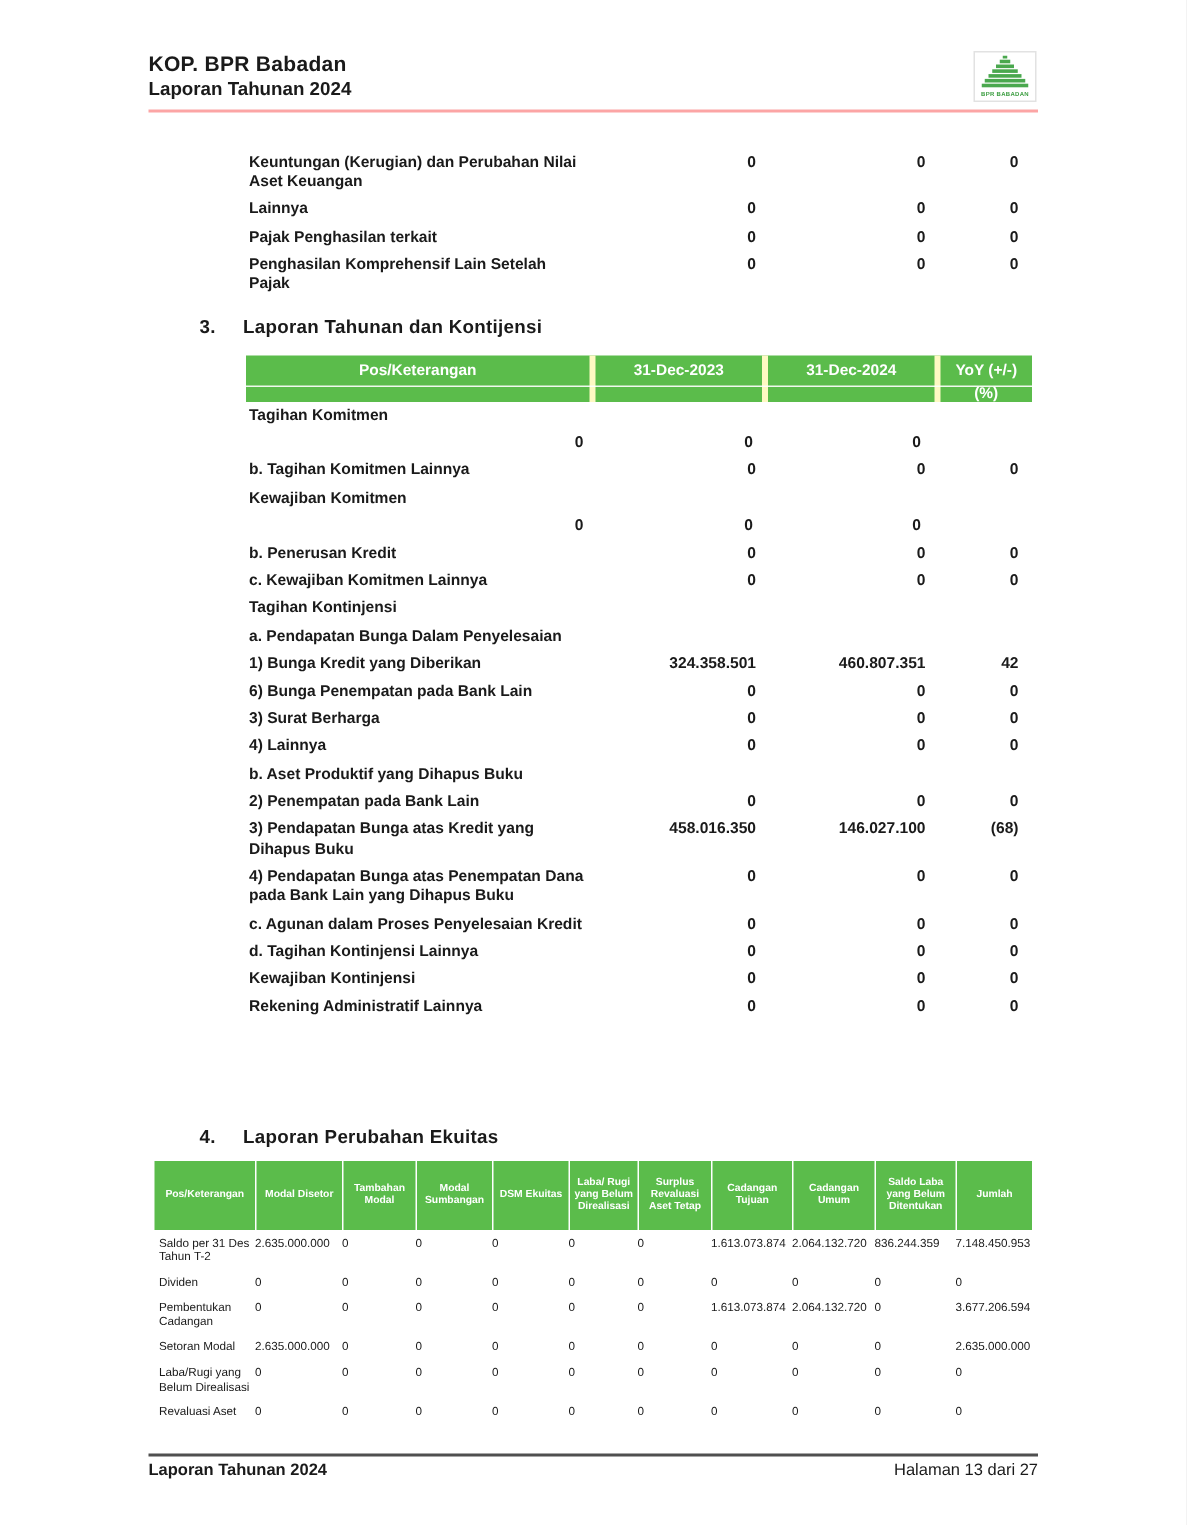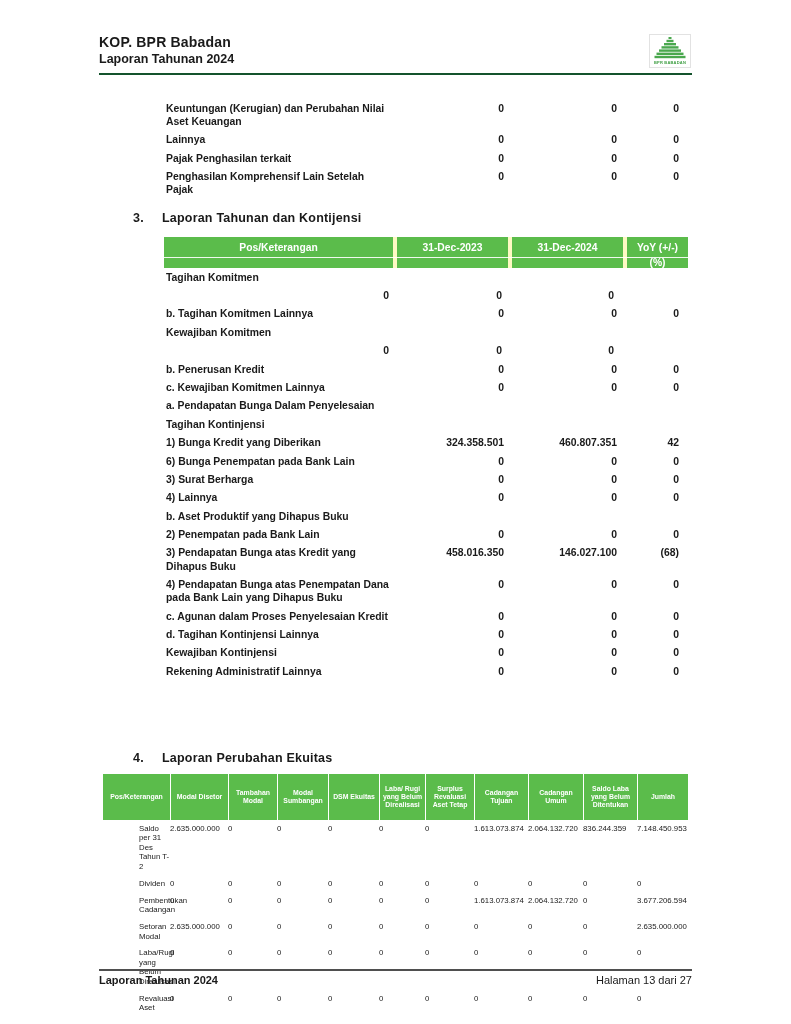--- a/index.html
+++ b/index.html
@@ -3,21 +3,21 @@
 <meta charset="utf-8">
 <style>
   html,body{margin:0;padding:0;background:#e9e9e9;}
   .page{
     position:relative; width:791px; height:1024px; background:#ffffff;
     font-family:"Liberation Sans","DejaVu Sans",sans-serif; color:#1a1a1a;
     overflow:hidden; margin:0 auto;
   }
   
   .hdr{position:absolute; left:99px; right:99px; top:34px; height:39px;
-       border-bottom:2px solid #14532d;}
+       border-bottom:2px solid #fca5a5;}
   .hdr-company{font-size:14px; font-weight:bold; line-height:17px; letter-spacing:.2px;}
   .hdr-subtitle{font-size:12.5px; font-weight:bold; line-height:16px;}
   .logo{position:absolute; right:1px; top:0; width:42px; height:34px;
         border:1px solid #e2e2e2; background:#fff; text-align:center; box-sizing:border-box;}
   .logo svg{display:block; margin:2px auto 0;}
   .logo-label{font-size:4px; font-weight:bold; color:#3d9e42; line-height:4px; letter-spacing:.2px;}
   
   .ftr{position:absolute; left:99px; right:99px; top:969px;
        border-top:2px solid #4f4f4f; display:flex; justify-content:space-between;
        padding-top:3px; font-size:11px;}
@@ -50,21 +50,21 @@
   .t4{width:585px;}
   .t4head{height:46px; background:#5bbc4b; color:#fff; display:grid;
           grid-template-columns:67px 58px 49px 51px 51px 46px 49px 54px 55px 54px 51px;}
   .t4head .hcell{border-left:1px solid #fff; box-sizing:border-box;
                  display:flex; align-items:center; justify-content:center;
                  text-align:center; font-size:6.9px; font-weight:bold; line-height:8.2px;
                  padding:0 2px;}
   .t4head .hcell:first-child{border-left:none;}
   .t4row{display:grid; grid-template-columns:67px 58px 49px 51px 51px 46px 49px 54px 55px 54px 51px;
          padding:3.6px 0;}
-  .t4row .lbl{font-size:7.8px; line-height:9.6px; padding-left:3px;margin-left:33px;}
+  .t4row .lbl{font-size:7.8px; line-height:9.6px; padding-left:3px;}
   .t4row .num{font-size:7.8px; line-height:9.6px; text-align:left; padding-right:4px;}
   
   .blk-cont{position:absolute; left:164px; top:99px;}
   .blk-s3h{position:absolute; left:133px; top:211px; width:560px;}
   .blk-s3t{position:absolute; left:164px; top:237px;}
   .blk-s4h{position:absolute; left:133px; top:751px; width:560px;}
   .blk-s4t{position:absolute; left:103px; top:774px;}
 </style>
 </head>
 <body>
@@ -170,24 +170,24 @@
           <div class="num c2">0</div>
           <div class="num c3">0</div>
         </div>
         <div class="t3row">
           <div class="lbl">c. Kewajiban Komitmen Lainnya</div>
           <div class="num c1">0</div>
           <div class="num c2">0</div>
           <div class="num c3">0</div>
         </div>
         <div class="t3row">
+          <div class="lbl">Tagihan Kontinjensi</div>
+        </div>
+        <div class="t3row">
           <div class="lbl">a. Pendapatan Bunga Dalam Penyelesaian</div>
-        </div>
-        <div class="t3row">
-          <div class="lbl">Tagihan Kontinjensi</div>
         </div>
         <div class="t3row">
           <div class="lbl">1) Bunga Kredit yang Diberikan</div>
           <div class="num c1">324.358.501</div>
           <div class="num c2">460.807.351</div>
           <div class="num c3">42</div>
         </div>
         <div class="t3row">
           <div class="lbl">6) Bunga Penempatan pada Bank Lain</div>
           <div class="num c1">0</div>

